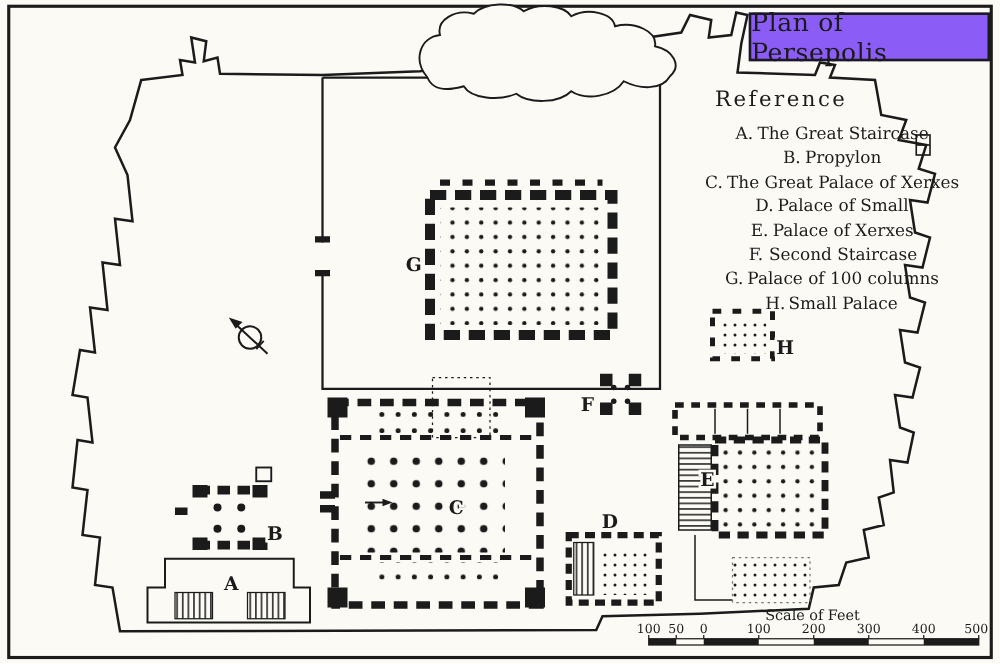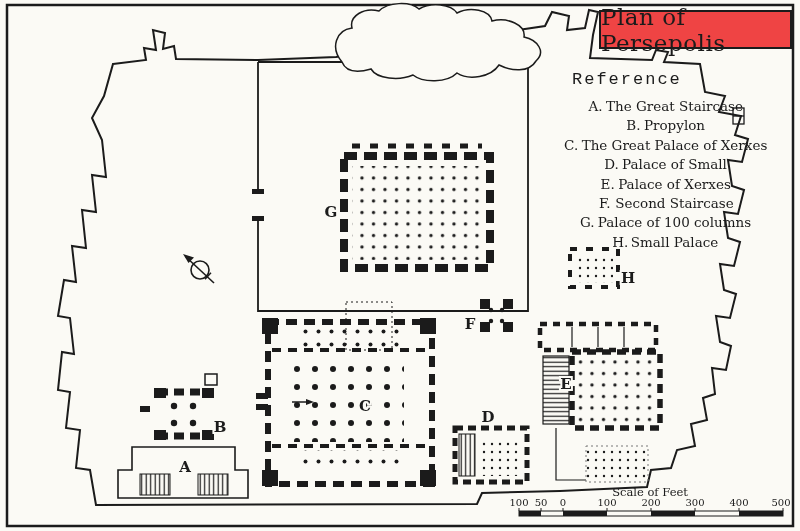--- a/index.html
+++ b/index.html
@@ -1,26 +1,26 @@
 <!DOCTYPE html>
 <html><head>
 <meta charset="utf-8">
 <style>
   html,body{margin:0;padding:0;background:#ffffff;}
   body{font-family:"DejaVu Serif", serif;color:#1b1b1b;}
   .stage{position:relative;width:800px;height:531px;background:#fbfaf5;overflow:hidden;}
   .stage > svg{position:absolute;left:0;top:0;}
   .title-box{
     position:absolute;left:599px;top:10px;width:189px;height:35px;
-    border:2.5px solid #1b1b1b;background:#ef4444;
+    border:2.5px solid #1b1b1b;background:#8b5cf6;
     display:flex;align-items:center;justify-content:center;
-    font-size:23px;letter-spacing:0.5px;z-index:3;
+    font-size:20px;letter-spacing:0.5px;z-index:3;
   }
   .legend{position:absolute;left:538px;top:70px;width:252px;z-index:3;}
-  .legend-heading{font-size:17px;letter-spacing:2px;padding-left:34px;margin-bottom:8px;font-family:Liberation Mono, monospace;}
+  .legend-heading{font-size:17px;letter-spacing:2px;padding-left:34px;margin-bottom:8px;}
   .legend-item{font-size:13.5px;line-height:19.4px;white-space:nowrap;text-align:center;}
   .legend-item .k{display:inline-block;width:21px;}
   text{font-family:"DejaVu Serif", serif;fill:#1b1b1b;}
   .maplabel{font-size:15px;font-weight:bold;paint-order:stroke;stroke:#fbfaf5;stroke-width:4px;}
   .scalenum{font-size:10px;}
   .scalelabel{font-size:11.5px;}
 </style>
 </head>
 <body>
 

